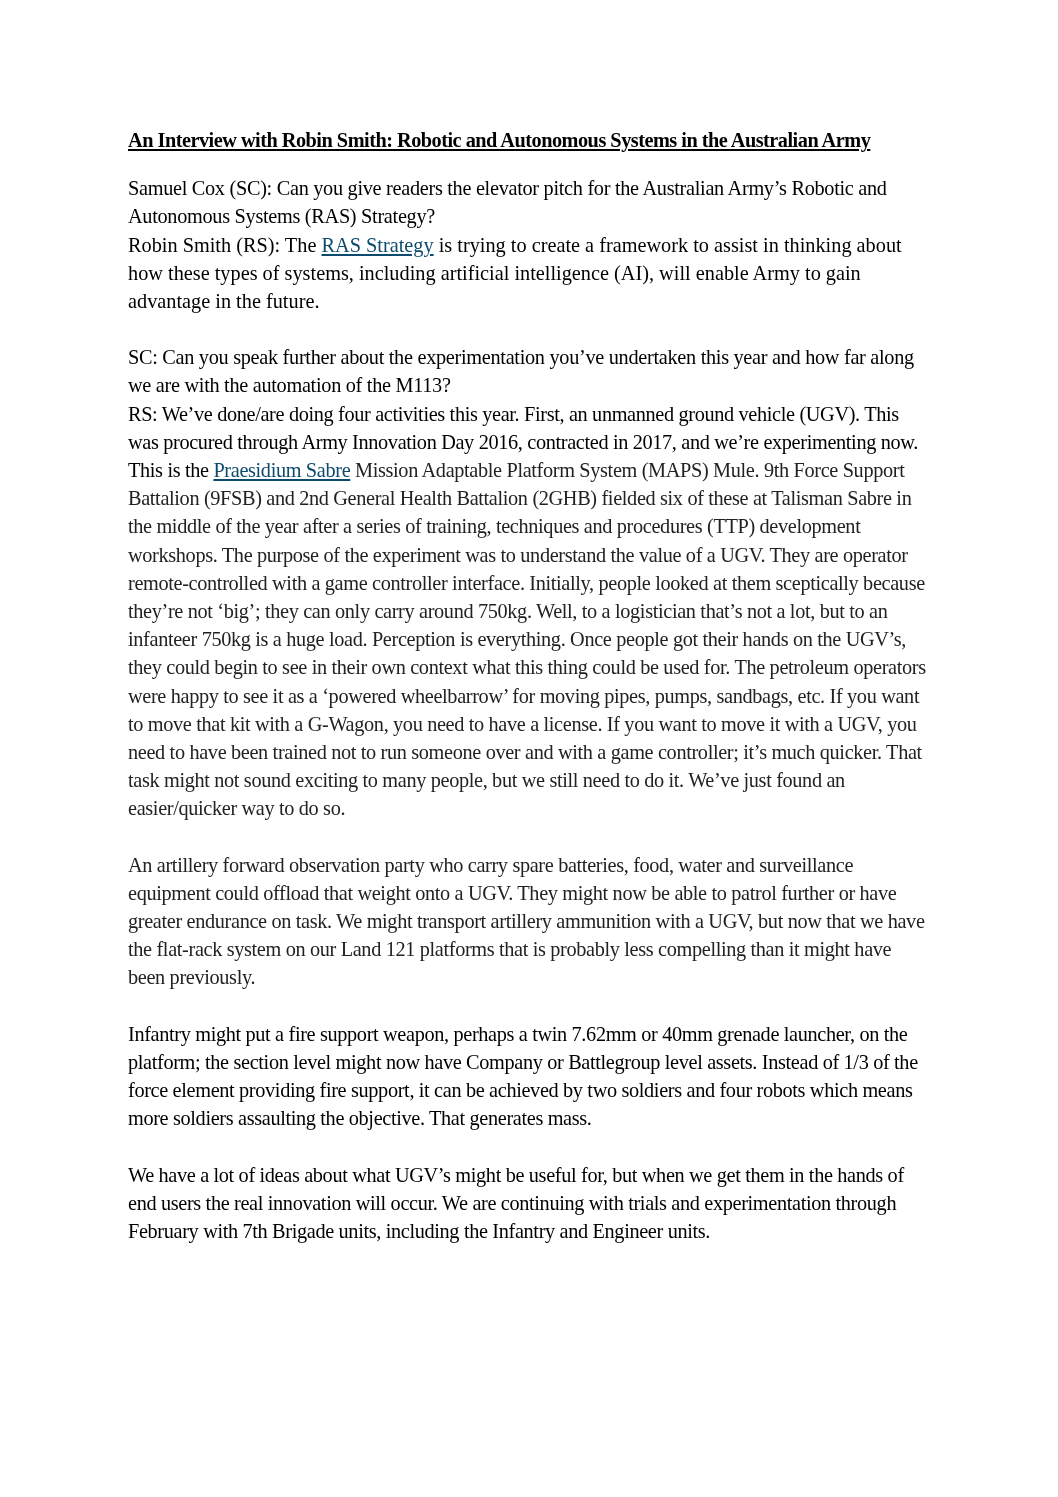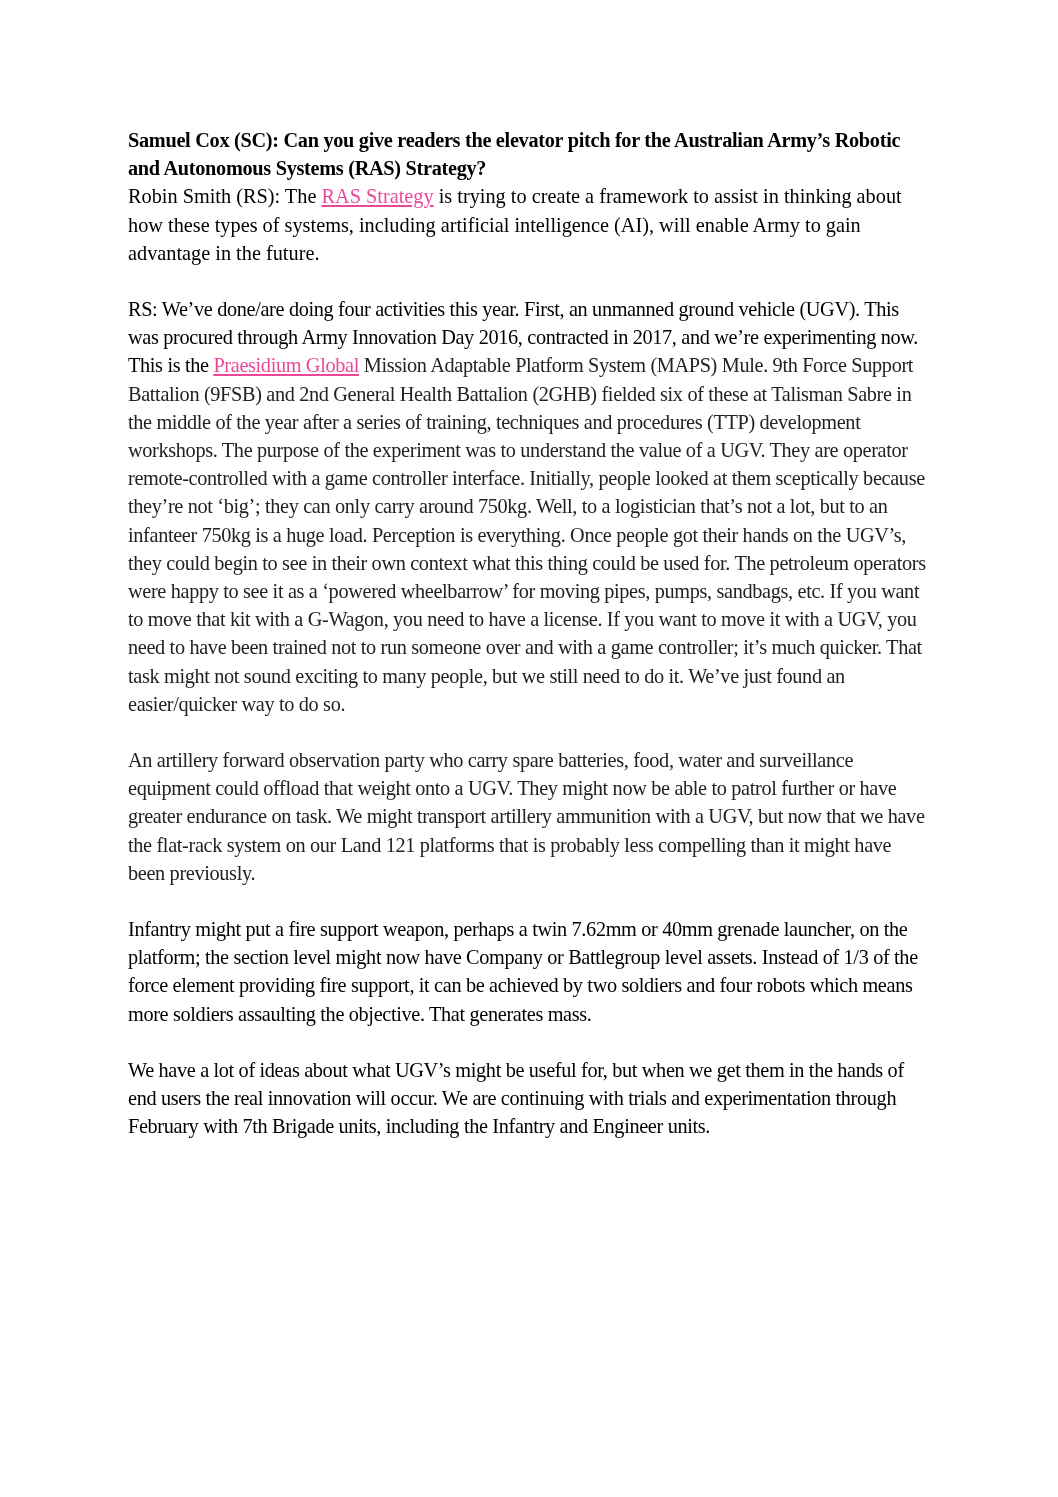--- a/index.html
+++ b/index.html
@@ -4,50 +4,55 @@
 <style>
   html, body { margin: 0; padding: 0; background: #ffffff; }
   body { width: 1058px; height: 1497px; position: relative; overflow: hidden; }
   .page {
     position: absolute; left: 128px; top: 126px; width: 800px;
     font-family: "Liberation Serif", "DejaVu Serif", serif;
     font-size: 20.3px; line-height: 28.2px; color: #000;
   }
   .title { font-weight: bold; text-decoration: underline; margin: 0 0 20px 0; letter-spacing: -0.5px; }
   p { margin: 0; }
-  .q { font-weight: bold; letter-spacing: -0.3px; }
+  .q { font-weight: normal; letter-spacing: -0.3px; }
   .spk { font-weight: normal; }
   .block { margin-bottom: 28px; }
-  a { color: #ec4899; text-decoration: underline; }
+  a { color: #0c4a6e; text-decoration: underline; }
   .gray { color: #222; }
   .cond { letter-spacing: -0.35px; }
 </style>
 </head>
 <body>
 
 <div class="page">
+  <p class="title">An Interview with Robin Smith: Robotic and Autonomous Systems in the Australian Army</p>
 
   <div class="block">
     <p class="q">
       <span>Samuel Cox (SC):</span>
       <span>Can you give readers the elevator pitch for the Australian Army’s Robotic and Autonomous Systems (RAS) Strategy?</span>
     </p>
     <p>
       <span class="spk">Robin Smith (RS):</span>
       <span>The</span>
       <a href="#">RAS Strategy</a>
       <span>is trying to create a framework to assist in thinking about how these types of systems, including artificial intelligence (AI), will enable Army to gain advantage in the future.</span>
     </p>
   </div>
 
   <div class="block">
+    <p class="q">
+      <span>SC:</span>
+      <span>Can you speak further about the experimentation you’ve undertaken this year and how far along we are with the automation of the M113?</span>
+    </p>
     <p class="cond">
       <span class="spk">RS:</span>
       <span>We’ve done/are doing four activities this year. First, an unmanned ground vehicle (UGV). This was procured through Army Innovation Day 2016, contracted in 2017, and we’re experimenting now. This is the</span>
-      <a href="#">Praesidium Global</a>
+      <a href="#">Praesidium Sabre</a>
       <span class="gray">Mission Adaptable Platform System (MAPS) Mule. 9th Force Support Battalion (9FSB) and 2nd General Health Battalion (2GHB) fielded six of these at Talisman Sabre in the middle of the year after a series of training, techniques and procedures (TTP) development workshops. The purpose of the experiment was to understand the value of a UGV. They are operator remote-controlled with a game controller interface. Initially, people looked at them sceptically because they’re not ‘big’; they can only carry around 750kg. Well, to a logistician that’s not a lot, but to an infanteer 750kg is a huge load. Perception is everything. Once people got their hands on the UGV’s, they could begin to see in their own context what this thing could be used for. The petroleum operators were happy to see it as a ‘powered wheelbarrow’ for moving pipes, pumps, sandbags, etc. If you want to move that kit with a G-Wagon, you need to have a license. If you want to move it with a UGV, you need to have been trained not to run someone over and with a game controller; it’s much quicker. That task might not sound exciting to many people, but we still need to do it. We’ve just found an easier/quicker way to do so.</span>
     </p>
   </div>
 
   <p class="block gray cond">An artillery forward observation party who carry spare batteries, food, water and surveillance equipment could offload that weight onto a UGV. They might now be able to patrol further or have greater endurance on task. We might transport artillery ammunition with a UGV, but now that we have the flat-rack system on our Land 121 platforms that is probably less compelling than it might have been previously.</p>
   <p class="block cond">Infantry might put a fire support weapon, perhaps a twin 7.62mm or 40mm grenade launcher, on the platform; the section level might now have Company or Battlegroup level assets. Instead of 1/3 of the force element providing fire support, it can be achieved by two soldiers and four robots which means more soldiers assaulting the objective. That generates mass.</p>
   <p class="block cond">We have a lot of ideas about what UGV’s might be useful for, but when we get them in the hands of end users the real innovation will occur. We are continuing with trials and experimentation through February with 7th Brigade units, including the Infantry and Engineer units.</p>
 </div>
 
 </body></html>

